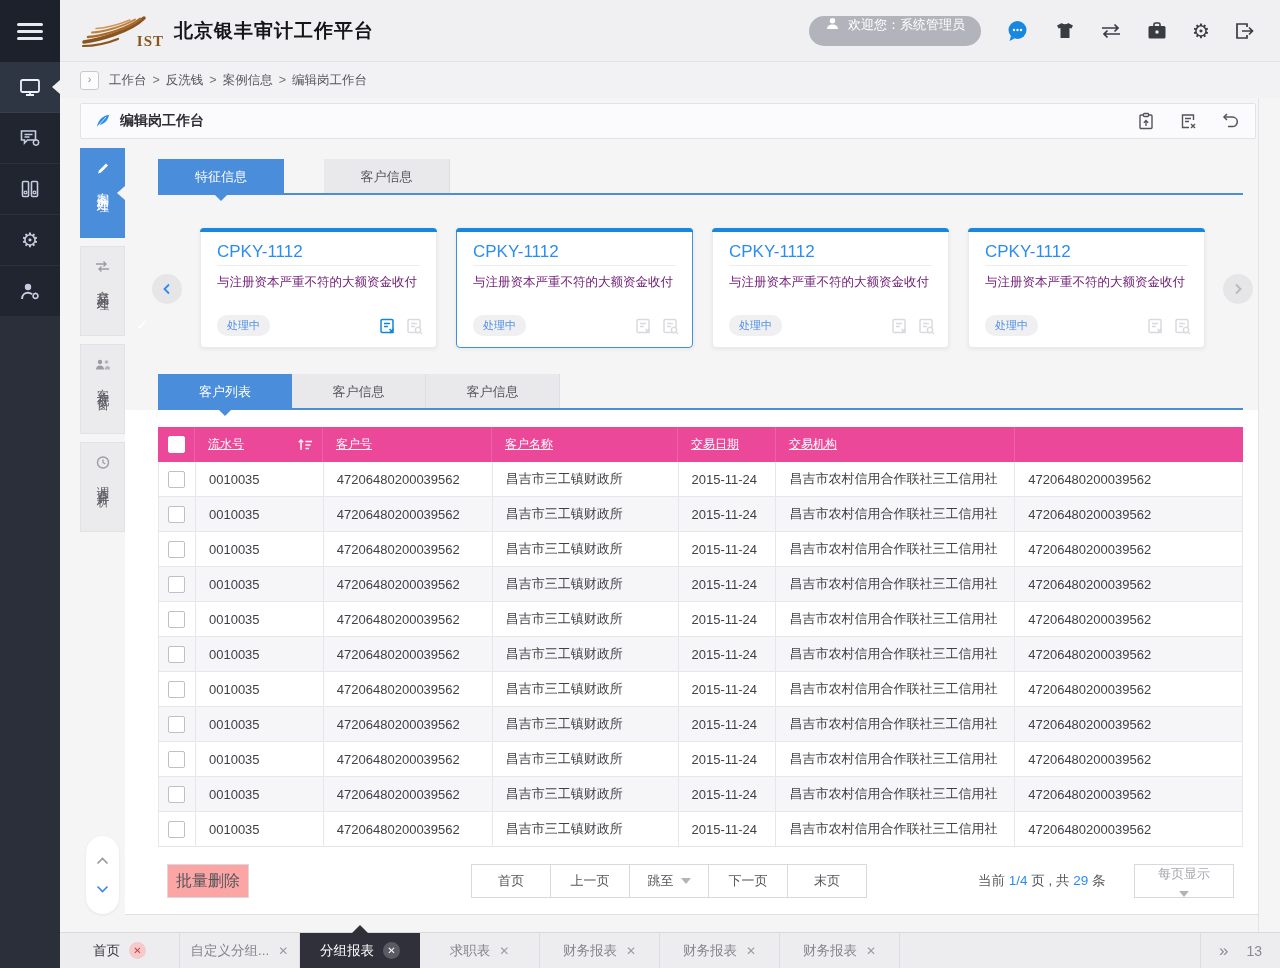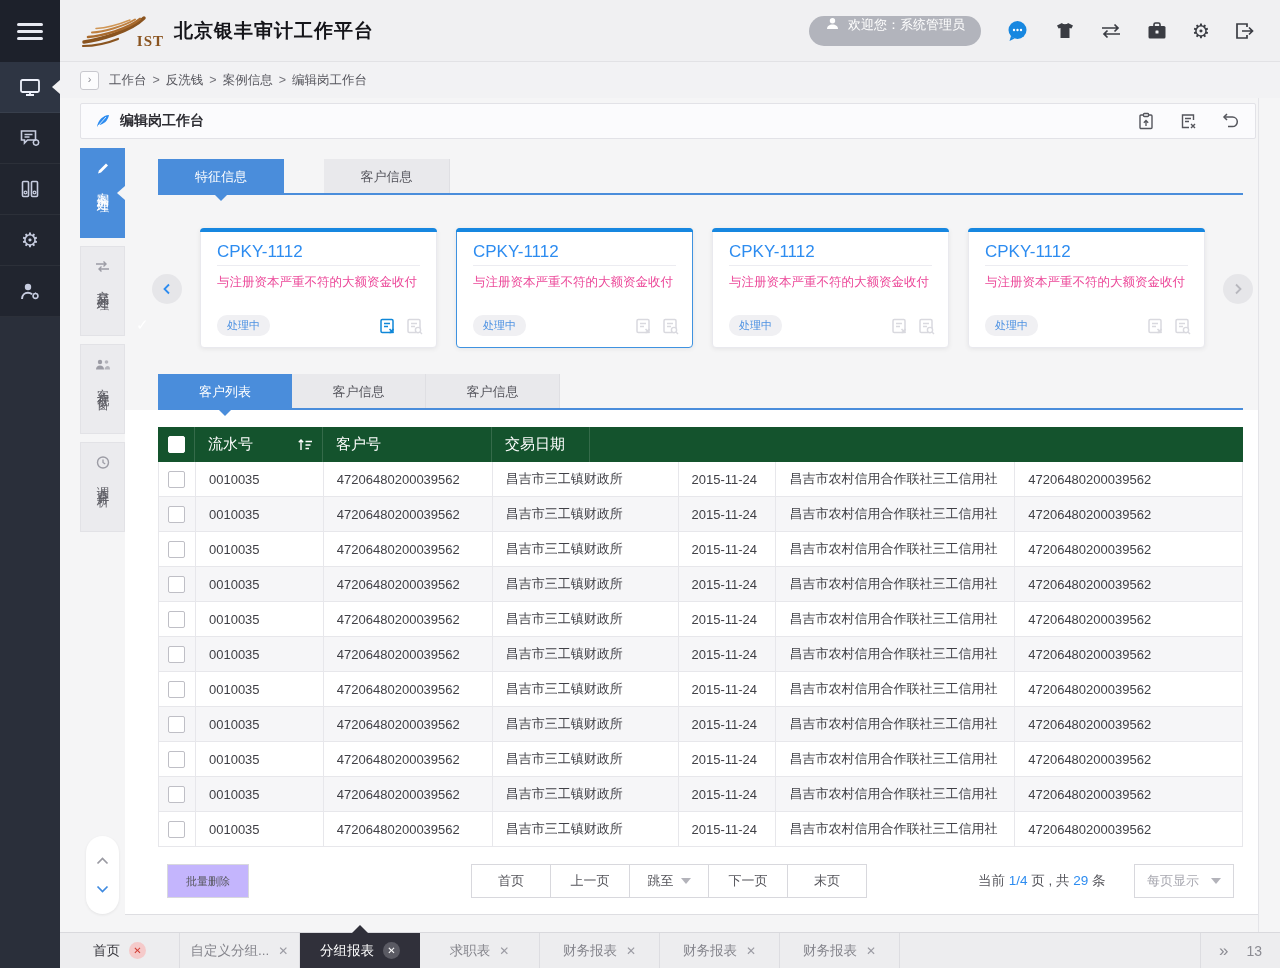--- a/index.html
+++ b/index.html
@@ -80,54 +80,54 @@
   .ghost-check{position:absolute;left:136px;top:316px;color:#fff;font-size:15px;}
 
   
   .card{position:absolute;top:228px;width:237px;height:120px;background:#fff;border:1px solid #e9e9ee;
         border-radius:4px;box-shadow:0 1px 5px rgba(0,0,0,.07);box-sizing:border-box;cursor:pointer;}
   .card::before{content:"";position:absolute;top:-1px;left:-1px;right:-1px;height:4px;background:#1787e0;
         border-radius:4px 4px 0 0;}
   .card.selected{border-color:#3f92e0;}
   .card-1{left:200px;} .card-2{left:456px;} .card-3{left:712px;} .card-4{left:968px;}
   .card-code{margin:13px 16px 0;font-size:17px;color:#2d8cf0;padding-bottom:3px;border-bottom:1px solid #ececf1;}
-  .card-desc{margin:8px 16px 0;font-size:12.5px;color:#ec4899;}
+  .card-desc{margin:8px 16px 0;font-size:12.5px;color:#701a75;}
   .card-foot{position:absolute;left:16px;right:13px;bottom:11px;display:flex;}
   .status-pill{background:#f0f0f3;border-radius:10px;padding:3px 10px;font-size:11px;color:#4a90e2;}
   .card-icons{margin-left:auto;display:flex;gap:9px;color:#d9d9df;align-items:center;}
   .icon-blue{color:#0f87d8;}
 
   
   .panel{position:absolute;left:125px;top:410px;width:1134px;height:505px;background:#fff;
          border-bottom:1px solid #dedee2;box-sizing:border-box;}
   .table{position:absolute;left:158px;top:427px;width:1085px;}
-  .thead{display:flex;height:35px;background:#14532d;color:#fff;font-size:15px;}
+  .thead{display:flex;height:35px;background:#ec4899;color:#fff;font-size:12px;text-decoration:underline;}
   .th,.td{box-sizing:border-box;height:35px;display:flex;align-items:center;padding-left:13px;overflow:hidden;white-space:nowrap;}
   .th{border-right:1px solid rgba(255,255,255,.14);}
   .c0{width:37px;justify-content:center;padding-left:0;}
   .c1{width:128px;} .c2{width:169px;} .c3{width:186px;} .c4{width:98px;} .c5{width:239px;} .c6{width:228px;}
   .tr{display:flex;background:#fff;color:#404046;font-size:13px;border-left:1px solid #e7e7eb;box-sizing:border-box;}
   .tr:nth-child(even){background:#f6f6f8;}
   .td{border-right:1px solid #e7e7eb;border-bottom:1px solid #e7e7eb;}
   .cb{width:15px;height:15px;border:1px solid #bfbfc6;border-radius:2px;background:#fff;cursor:pointer;}
   .thead .cb{border-color:#fff;}
   .sort{margin-left:auto;margin-right:9px;cursor:pointer;}
 
   
-  .batch-btn{position:absolute;left:167px;top:864px;width:82px;height:34px;background:#c4b5fd;border:1px solid #d8d8dd;
-        font-size:11px;color:#55555b;display:flex;align-items:center;justify-content:center;cursor:pointer;box-sizing:border-box;}
+  .batch-btn{position:absolute;left:167px;top:864px;width:82px;height:34px;background:#fca5a5;border:1px solid #d8d8dd;
+        font-size:16px;color:#55555b;display:flex;align-items:center;justify-content:center;cursor:pointer;box-sizing:border-box;}
   .page-group{position:absolute;left:472px;top:864px;display:flex;}
   .pgbtn{width:80px;height:34px;background:#fff;border:1px solid #d8d8dd;margin-left:-1px;box-sizing:border-box;
         display:flex;align-items:center;justify-content:center;font-size:13px;color:#55555b;gap:7px;cursor:pointer;}
   .caret{width:0;height:0;border-left:5px solid transparent;border-right:5px solid transparent;border-top:6px solid #b3b3ba;}
   .page-summary{position:absolute;left:978px;top:864px;height:34px;line-height:34px;font-size:13.5px;color:#55555b;}
   .blue{color:#2d8cf0;}
   .per-page{position:absolute;left:1134px;top:864px;width:100px;height:34px;border:1px solid #d8d8dd;background:#fff;
         display:flex;align-items:center;justify-content:space-between;padding:0 12px;box-sizing:border-box;
-        font-size:13px;color:#a9a9b1;cursor:pointer;}
+        font-size:13px;color:#a9a9b1;cursor:pointer;flex-direction:column;}
   .right-edge{position:absolute;left:1258px;top:98px;width:1px;height:834px;background:#e4e4e8;}
 
   
   .bottombar{position:absolute;left:60px;top:932px;width:1220px;height:36px;background:#ededef;
         border-top:1px solid #d9d9dd;display:flex;box-sizing:border-box;}
   .b-tab{width:120px;display:flex;align-items:center;justify-content:center;gap:9px;border-right:1px solid #dddde1;
         font-size:13.5px;color:#85858c;position:relative;box-sizing:border-box;cursor:pointer;}
   .b-tab.first .b-label{color:#3a3a40;}
   .x-plain{font-size:12px;color:#9b9ba3;cursor:pointer;}
   .x-red{width:17px;height:17px;border-radius:50%;background:#f5caca;color:#cf3b31;font-size:10px;line-height:17px;
@@ -420,21 +420,23 @@
         <span class="cb"></span>
       </div>
     <div class="th c1">
         <span>流水号</span>
       <svg class="sort" width="16" height="14" viewBox="0 0 16 14">
           <path d="M4 12V2M1.8 4.2L4 2l2.2 2.2" fill="none" stroke="#fff" stroke-width="1.4"></path>
           <path d="M8.5 3.5H15M8.5 7H13.5M8.5 10.5H12" stroke="#fff" stroke-width="1.4"></path>
         </svg>
     </div>
     <div class="th c2">客户号</div>
+    <div class="th c3">客户名称</div>
     <div class="th c4">交易日期</div>
+    <div class="th c5">交易机构</div>
   </div>
   <div id="tbody">
   <div class="tr">
     <div class="td c0">
           <span class="cb"></span>
         </div>
     <div class="td c1 td-val">0010035</div>
     <div class="td c2 td-val">47206480200039562</div>
     <div class="td c3 td-val">昌吉市三工镇财政所</div>
     <div class="td c4 td-val">2015-11-24</div>

